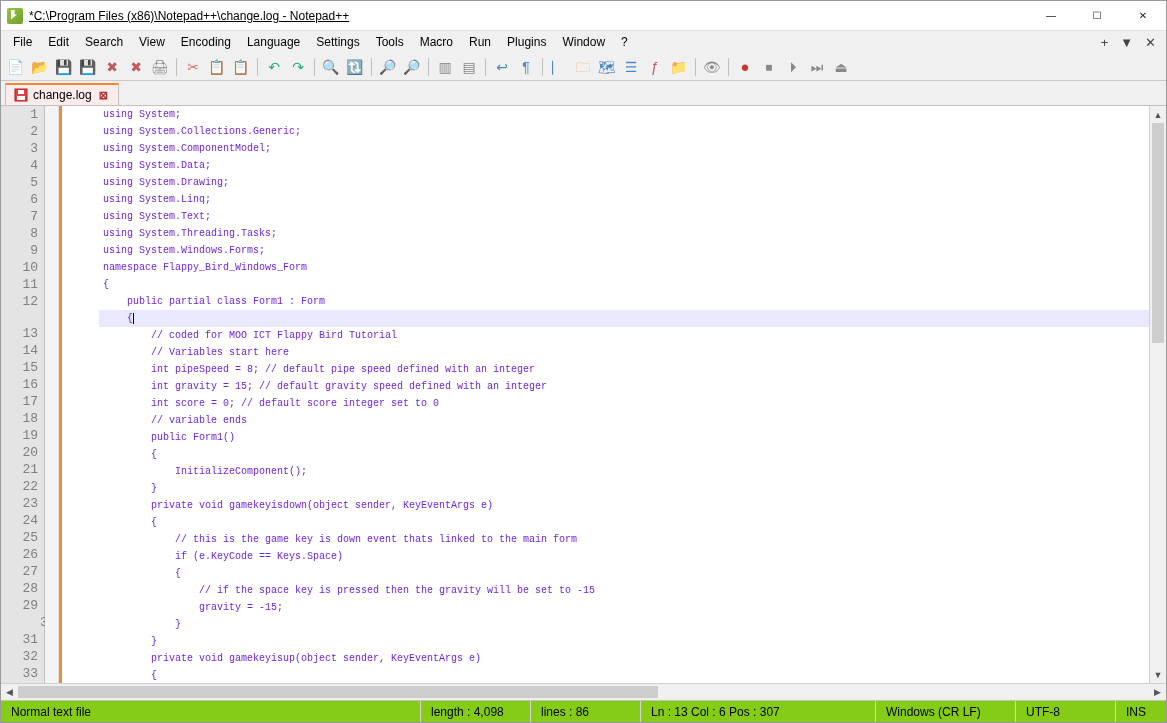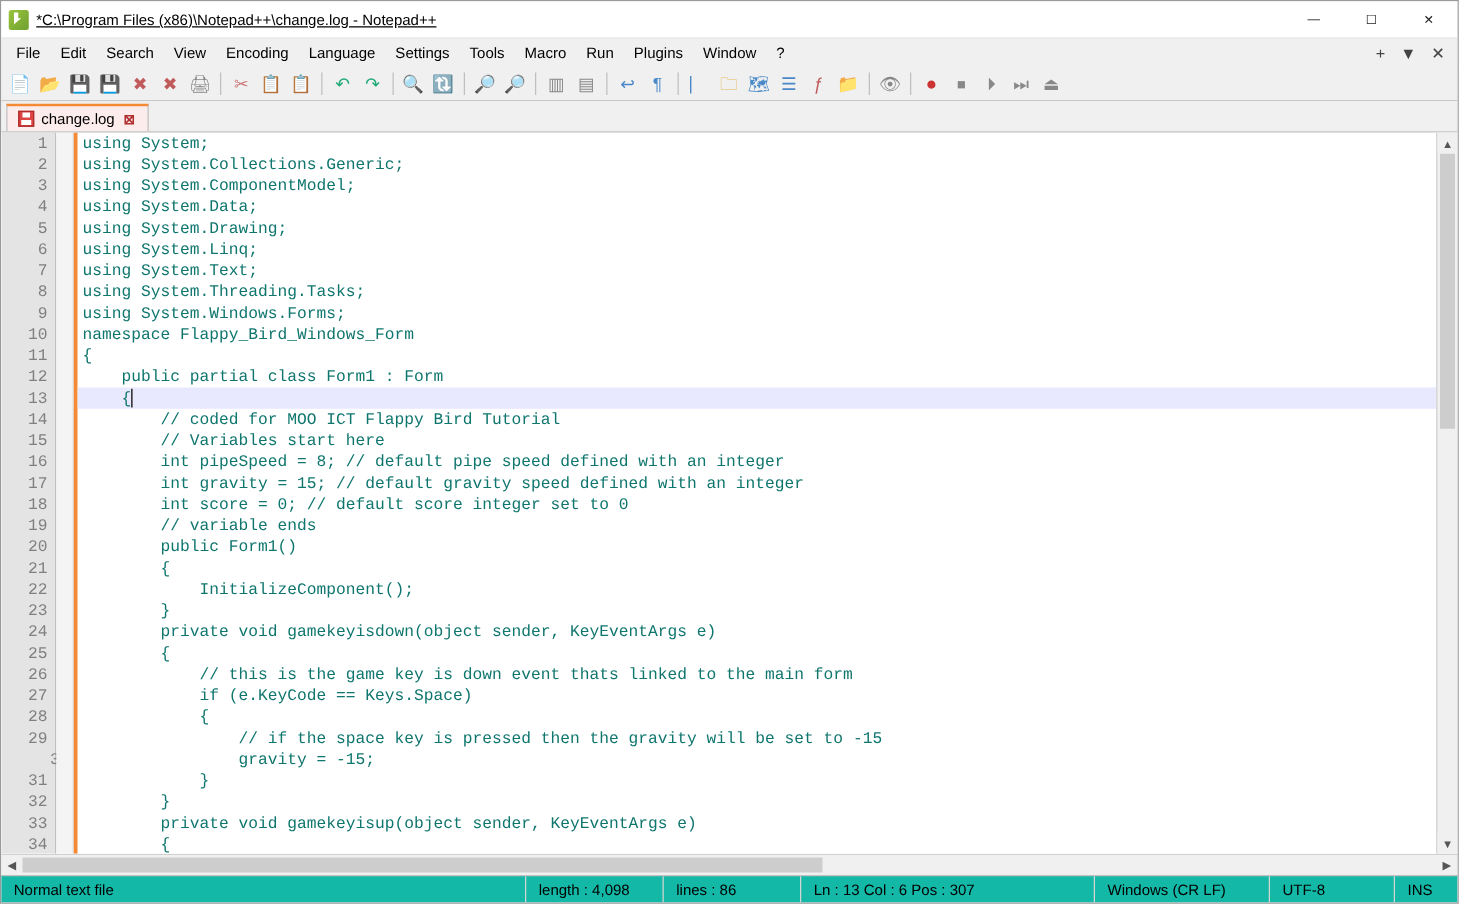--- a/index.html
+++ b/index.html
@@ -18,33 +18,33 @@
 .toolbar .sep { width:1px; height:18px; background:#bfbfbf; margin:0 3px; }
 .toolbar .tbtn span{font-size:14px;line-height:1;}
 .tabstrip { height:24px; display:flex; align-items:flex-end; padding:0 4px; background:#f0f0f0;}
 .tab { height:22px; display:flex; align-items:center; padding:0 8px; background:#fdecec; border:1px solid #c0c0c0; border-bottom:none; border-top:2px solid #f48a36; font-size:12px; gap:5px; }
 .tab .tab-icon{width:14px;height:14px;display:inline-flex;align-items:center;justify-content:center;}
 .tab .tab-close { color:#b03030; font-weight:bold; font-size:11px; cursor:default; padding:0 2px;}
 .editor-wrap { flex:1; display:flex; overflow:hidden; background:#fff; border-top:1px solid #c0c0c0; position:relative;}
 .gutter { width:44px; background:#e4e4e4; color:#808080; font-family:Consolas,"Courier New",monospace; font-size:13px; text-align:right; padding:0 6px 0 0; line-height:17px; border-right:1px solid #c0c0c0; }
 .fold-col { width:14px; background:#f4f4f4; border-right:1px solid #e0e0e0;}
 .edge-line { width:3px; background:#f48a36; }
-.code { flex:1; font-family:Consolas,"Courier New",monospace; font-size:13px; line-height:17px; white-space:pre; color:#0f766e; overflow:hidden; position:relative;}
+.code { flex:1; font-family:Consolas,"Courier New",monospace; font-size:10px; line-height:17px; white-space:pre; color:#6d28d9; overflow:hidden; position:relative;padding-left:37px;}
 .code .line { height:17px; padding-left:4px;}
 .code .line.active { background:#e8e8ff; }
 .code .caret { border-left:1px solid #000;}
 .vscroll { width:17px; background:#f0f0f0; display:flex; flex-direction:column; border-left:1px solid #d0d0d0;}
 .vscroll .arrow{height:17px;display:flex;align-items:center;justify-content:center;font-size:9px;color:#555;background:#f0f0f0;}
 .vscroll .track{flex:1;position:relative;}
 .vscroll .thumb{position:absolute;top:0;left:2px;right:2px;height:220px;background:#cdcdcd;}
 .hscroll-row{height:17px;display:flex;background:#f0f0f0;border-top:1px solid #d0d0d0;}
 .hscroll-row .harrow{width:17px;display:flex;align-items:center;justify-content:center;font-size:9px;color:#555;}
 .hscroll-row .htrack{flex:1;position:relative;margin-right:17px;}
 .hscroll-row .hthumb{position:absolute;left:0;top:2px;bottom:2px;width:640px;background:#cdcdcd;}
-.statusbar { height:22px; display:flex; align-items:center; background:#14b8a6; border-top:1px solid #c0c0c0; font-size:12px; color:#000; }
+.statusbar { height:22px; display:flex; align-items:center; background:#84cc16; border-top:1px solid #c0c0c0; font-size:12px; color:#000; }
 .statusbar .cell { padding:0 10px; border-right:1px solid #d4d4d4; height:100%; display:flex; align-items:center; }
 .statusbar .cell:last-child{border-right:none;}
 </style>
 </head>
 <body>
 
 <div class="titlebar">
   <div class="app-icon"></div>
   <div class="title">*C:\Program Files (x86)\Notepad++\change.log - Notepad++</div>
   <div class="winbtn">—</div>
@@ -201,21 +201,21 @@
       <div style="height: 17px;">3</div>
       <div style="height: 17px;">4</div>
       <div style="height: 17px;">5</div>
       <div style="height: 17px;">6</div>
       <div style="height: 17px;">7</div>
       <div style="height: 17px;">8</div>
       <div style="height: 17px;">9</div>
       <div style="height: 17px;">10</div>
       <div style="height: 17px;">11</div>
       <div style="height: 17px; font-family: Liberation Mono, monospace;">12</div>
-      <div style="height: 17px;">13</div>
+      <div style="height: 17px; margin-top: 15px;">13</div>
       <div style="height: 17px;">14</div>
       <div style="height: 17px;">15</div>
       <div style="height: 17px;">16</div>
       <div style="height: 17px;">17</div>
       <div style="height: 17px; padding-left: 20px;">18</div>
       <div style="height: 17px;">19</div>
       <div style="height: 17px;">20</div>
       <div style="height: 17px;">21</div>
       <div style="height: 17px;">22</div>
       <div style="height: 17px;">23</div>

